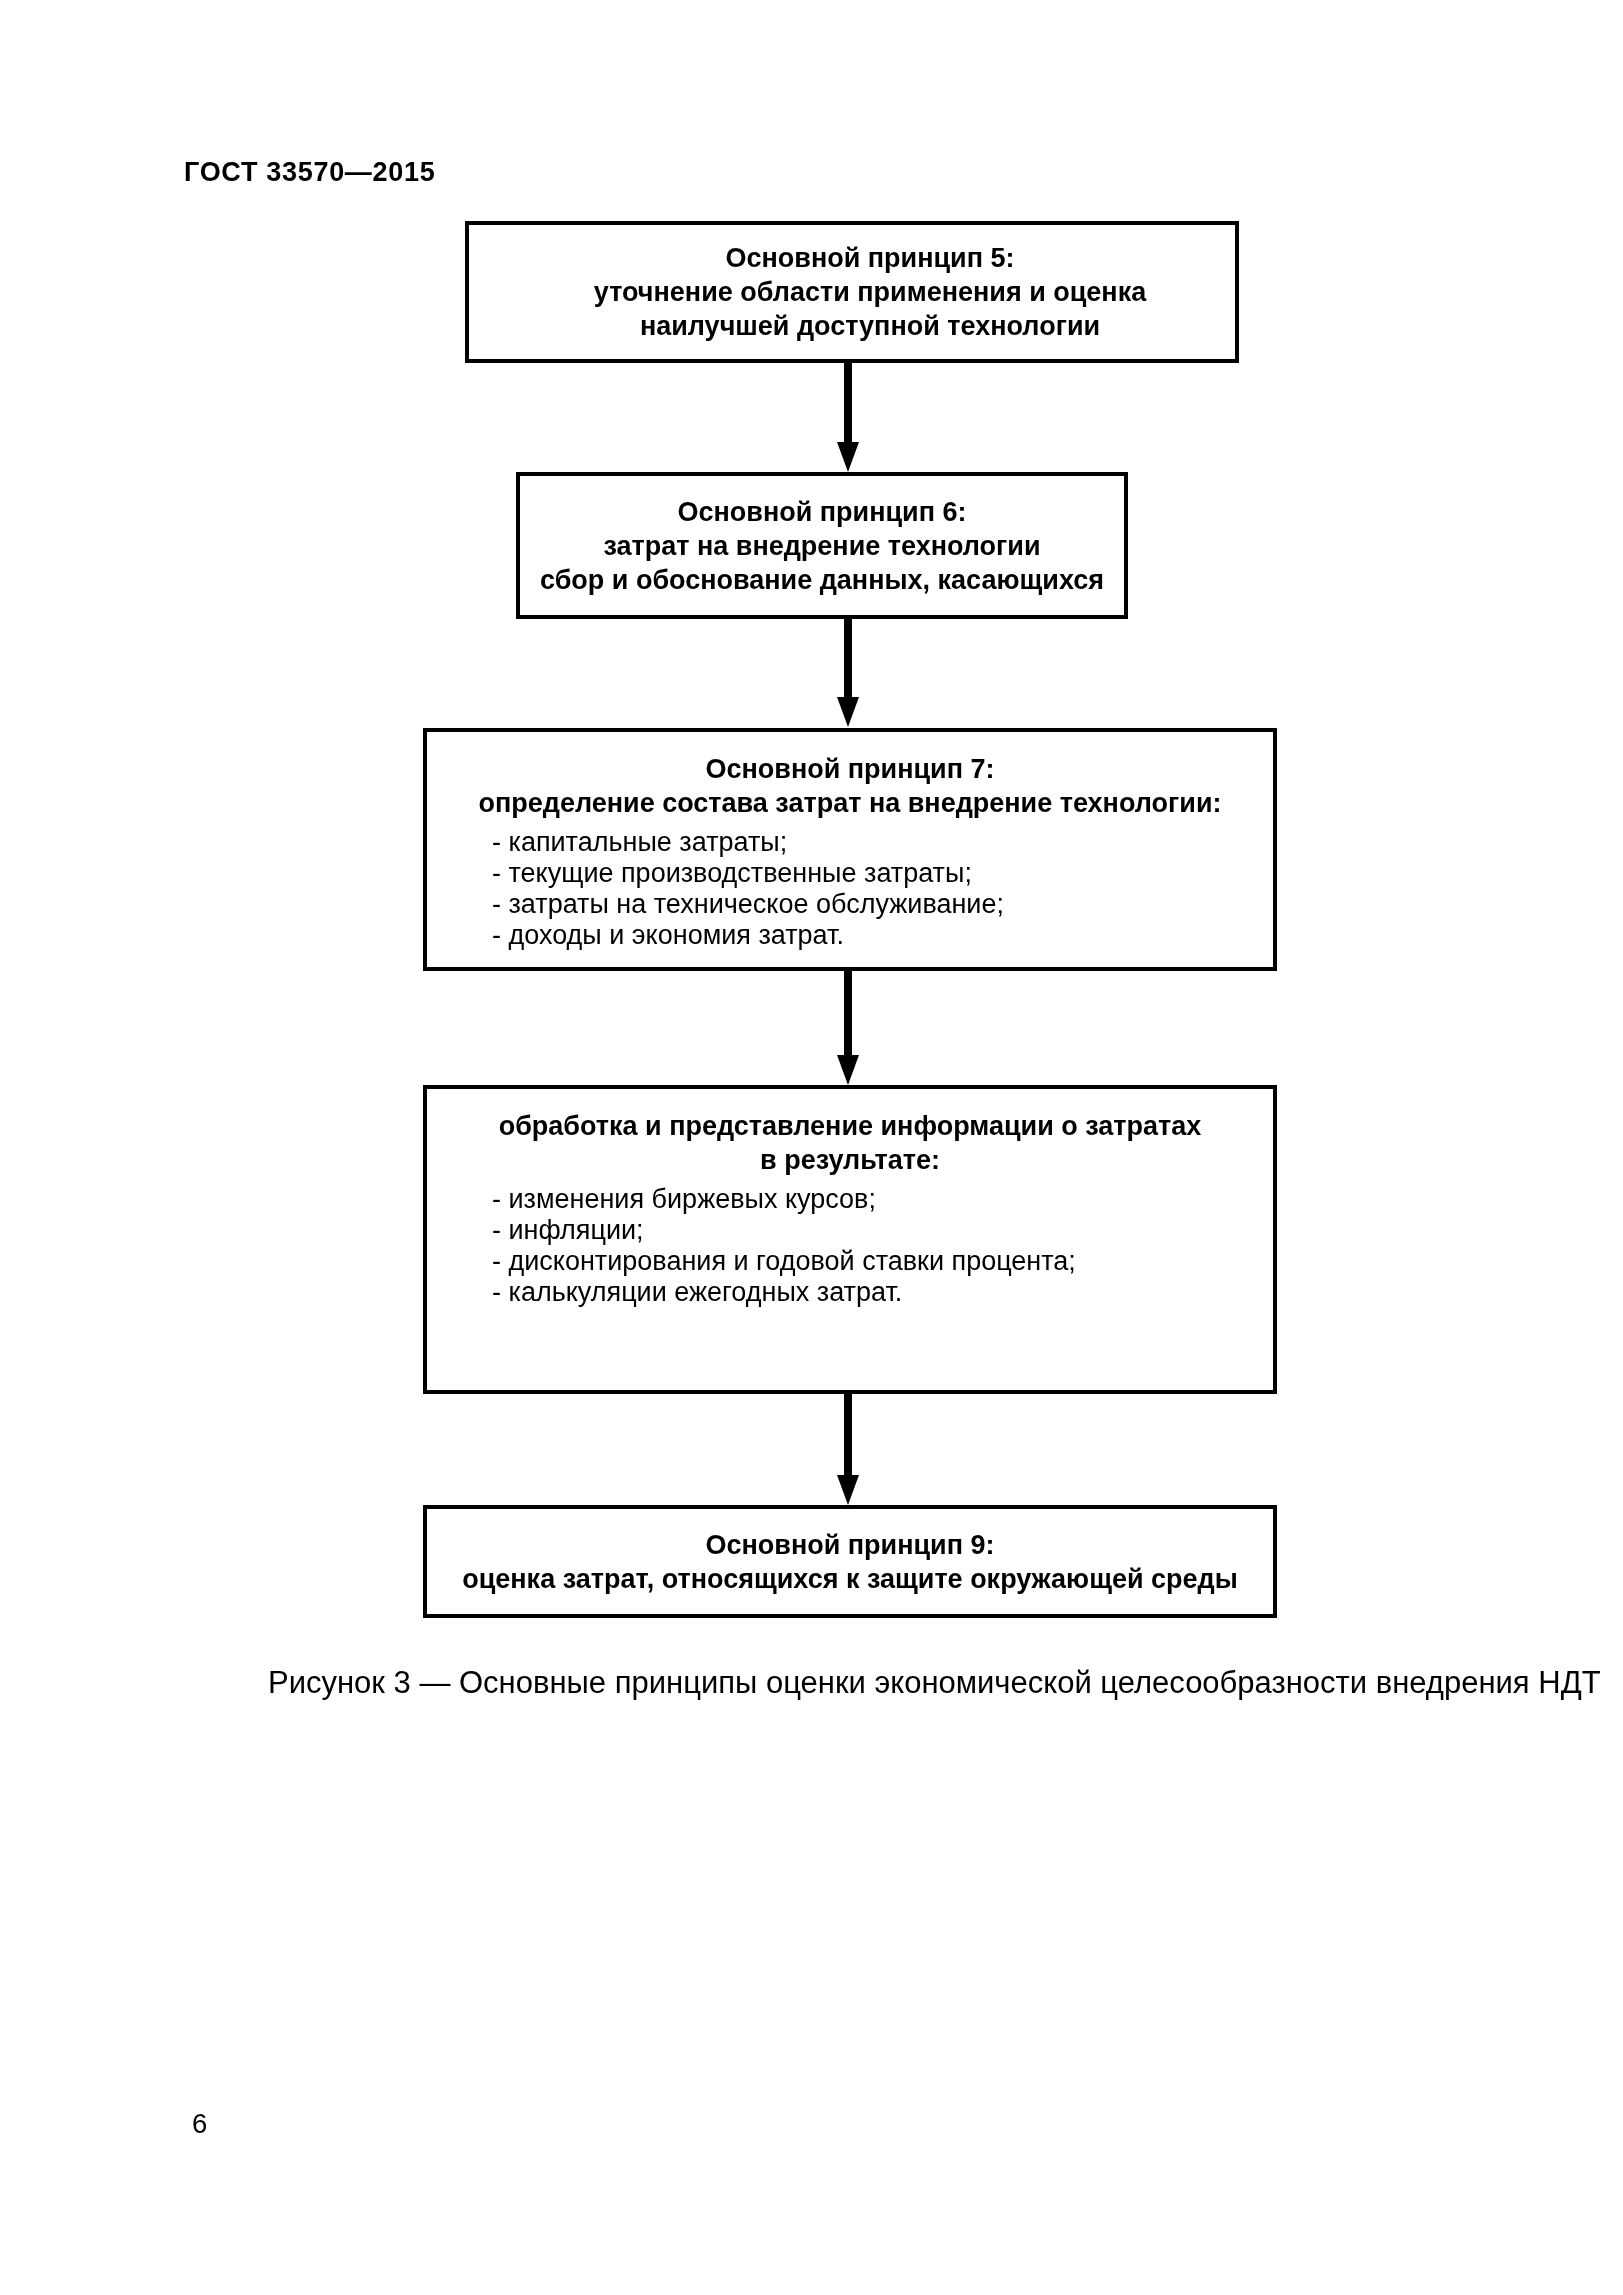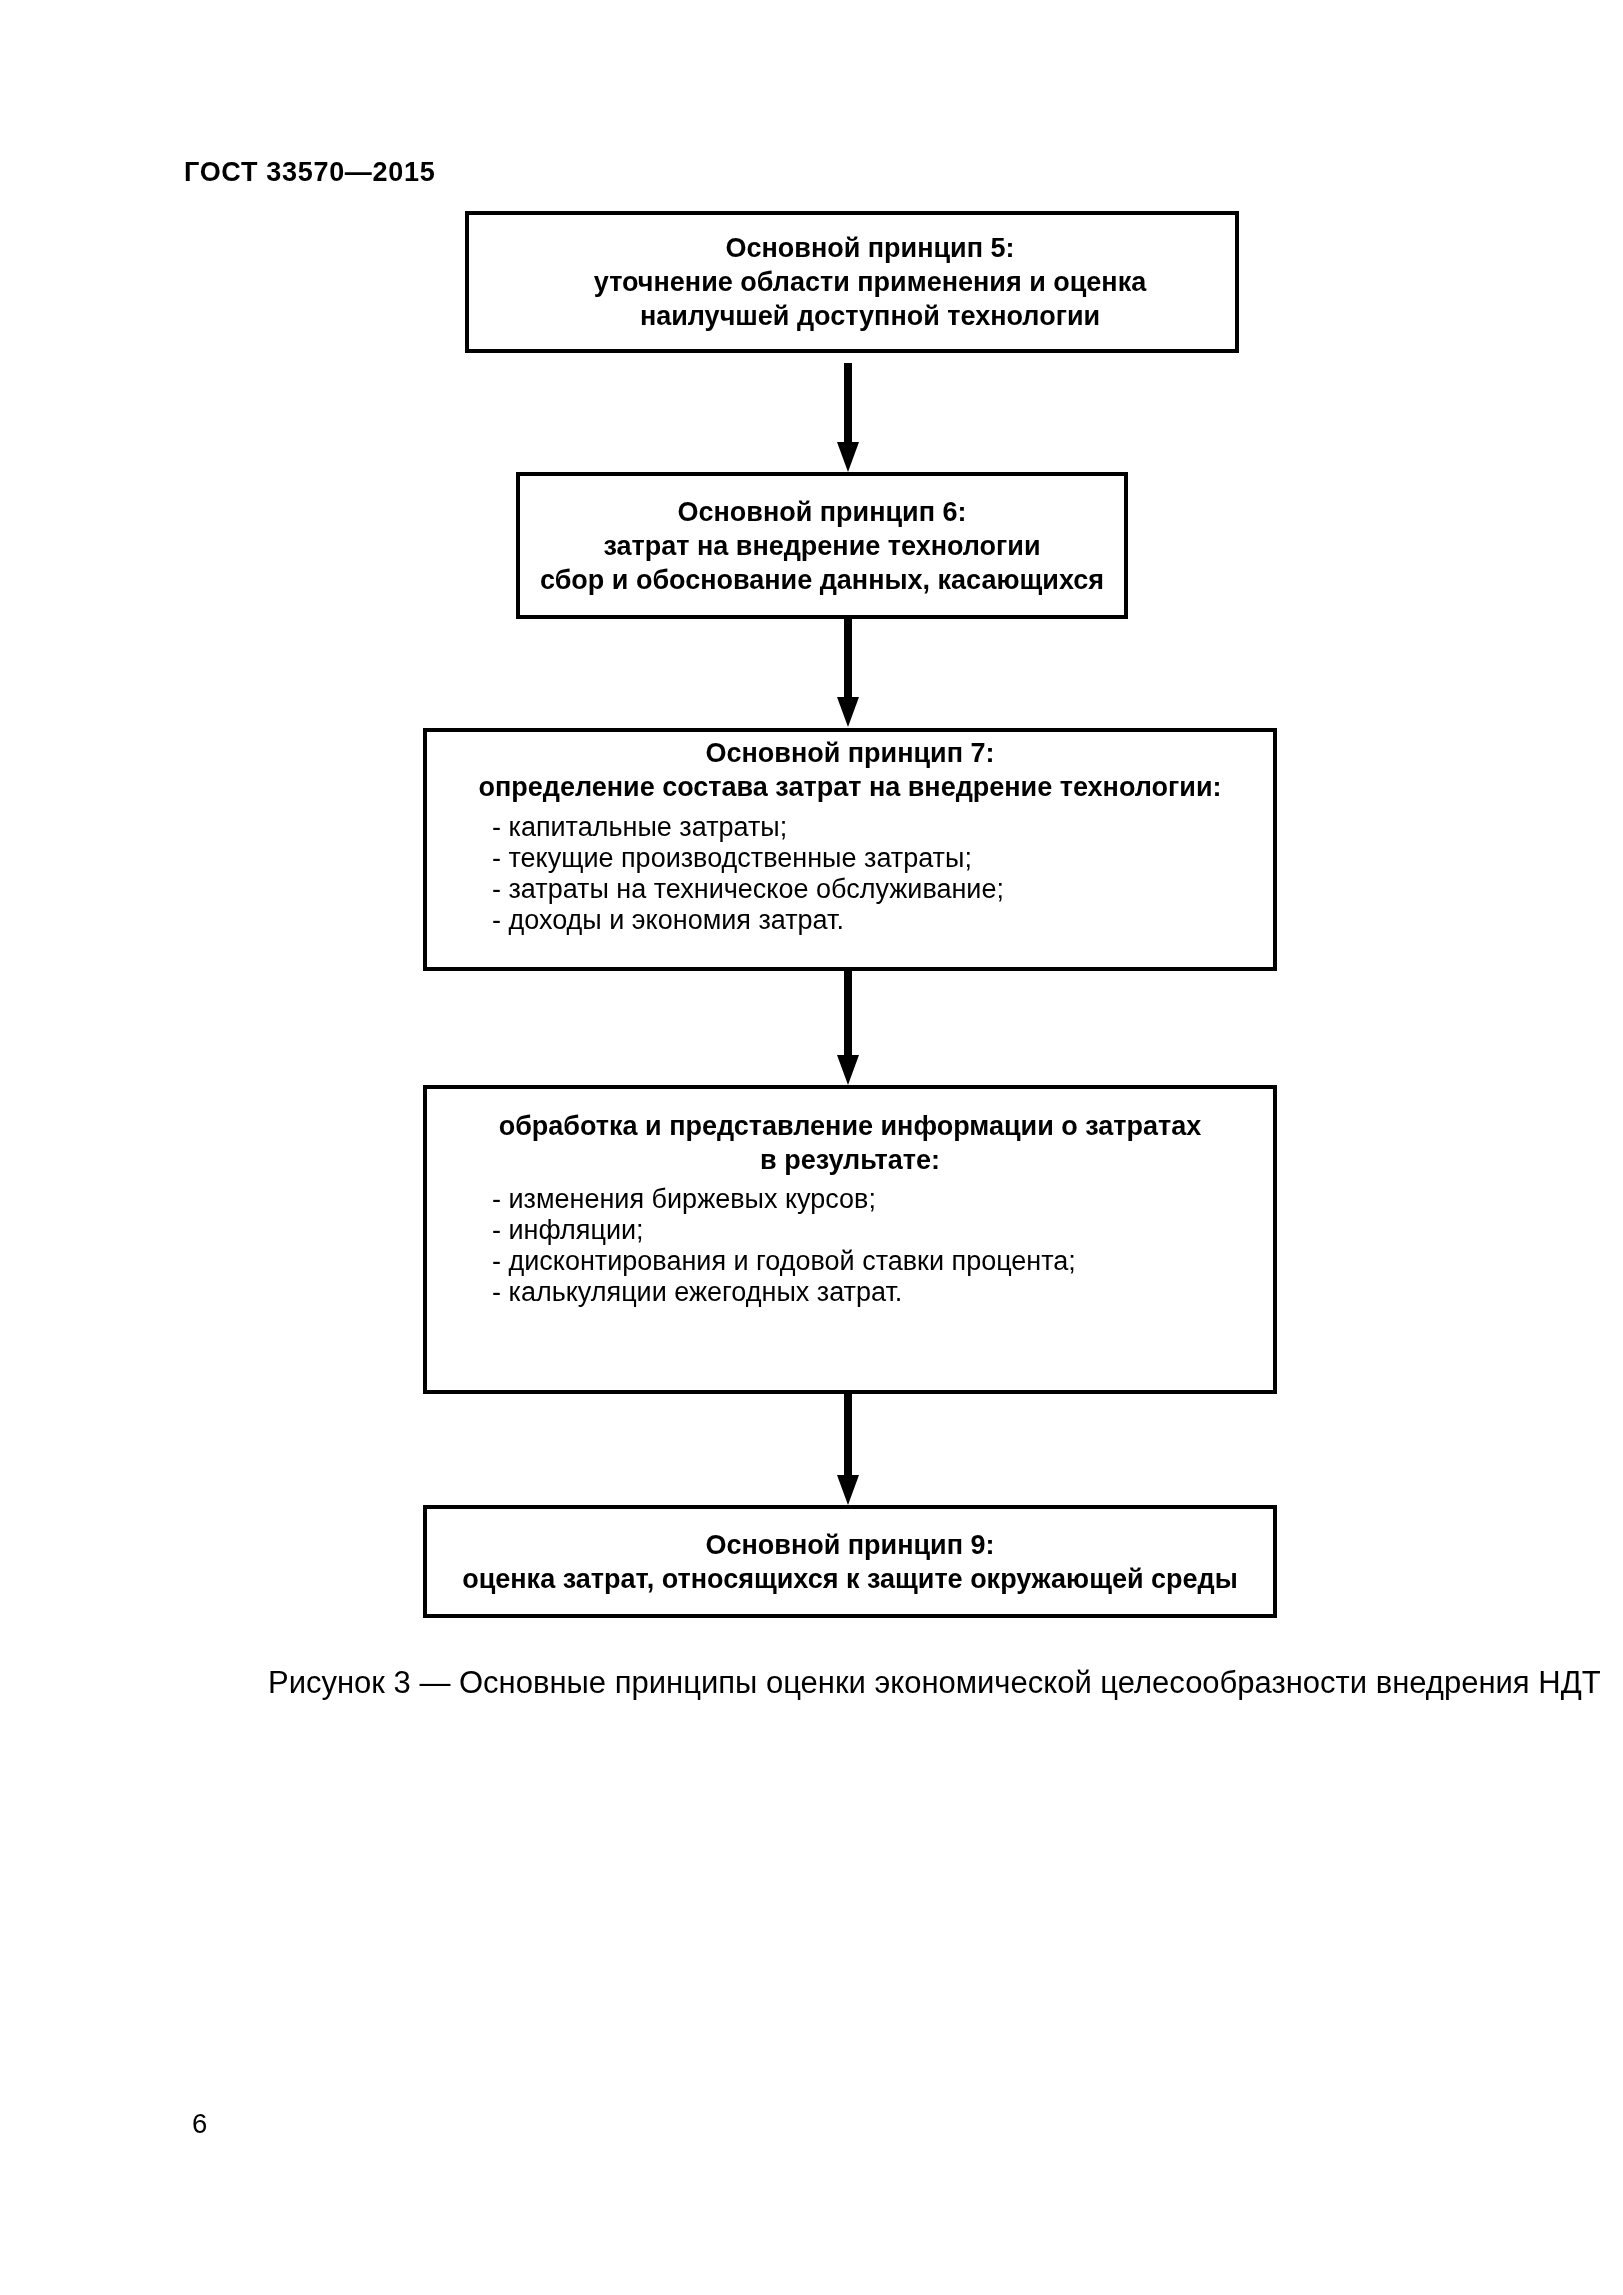--- a/index.html
+++ b/index.html
@@ -37,23 +37,23 @@
     text-align: center;
   }
   .box .items {
     font-size: 27px;
     font-weight: normal;
     line-height: 31px;
     text-align: left;
     padding-left: 65px;
     margin-top: 7.9px;
   }
-  .box-1 { left: 465px;  top: 211px;  width: 774px; height: 142px; padding-left: 36px; }
+  .box-1 { left: 465px;  top: 221px;  width: 774px; height: 142px; padding-left: 36px; }
   .box-2 { left: 516px;  top: 472px;  width: 612px;  height: 147px; }
-  .box-3 { left: 423px;  top: 728px; width: 854px; height: 243px; justify-content: flex-start; padding-top: 4px; }
+  .box-3 { left: 423px;  top: 728px; width: 854px; height: 243px; justify-content: center; padding-top: 4px; }
   .box-4 { left: 423px;  top: 1085px; width: 854px; height: 309px; justify-content: flex-start; padding-top: 19.6px; }
   .box-5 { left: 423px;  top: 1505px; width: 854px; height: 113px; }
   .arrow {
     position: absolute;
     left: 836px;
     width: 23.6px;
     display: flex;
     flex-direction: column;
     align-items: center;
   }

